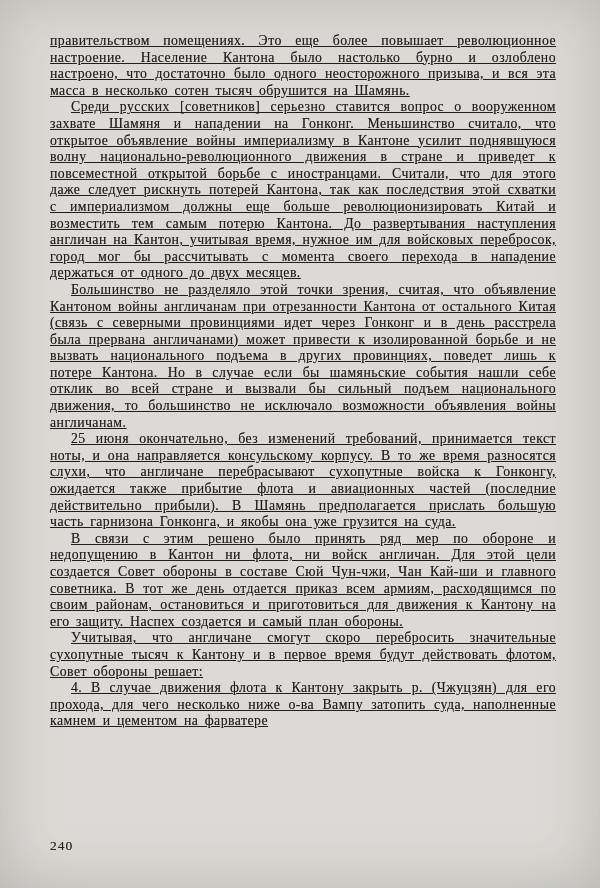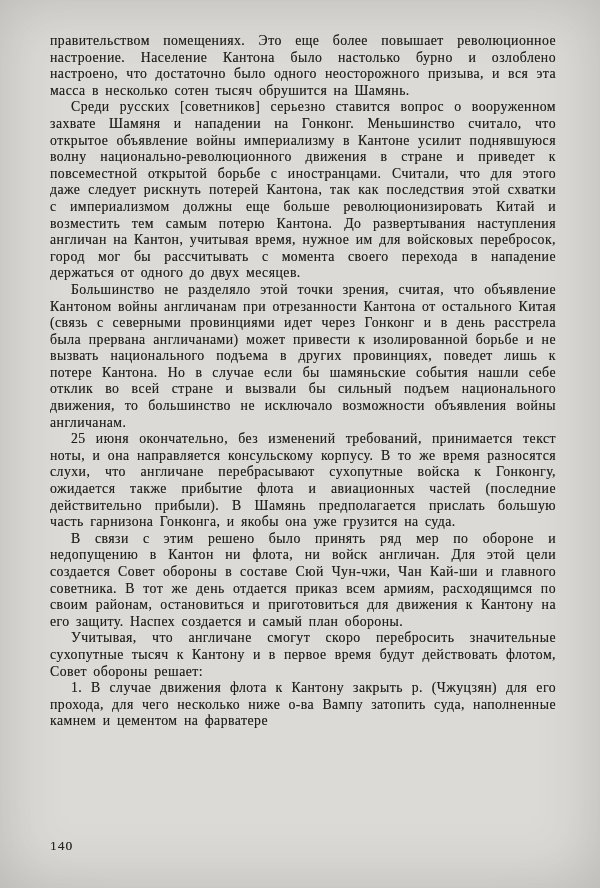--- a/index.html
+++ b/index.html
@@ -25,20 +25,21 @@
     left: 50px;
     width: 506px;
     font-family: "Liberation Serif", "DejaVu Serif", serif;
     font-size: 13.8px;
     line-height: 16.6px;
     letter-spacing: 0.45px;
     word-spacing: 2.5px;
     color: #201f1d;
     text-align: justify;
     text-shadow: 0 0 0.5px rgba(32,31,29,0.55);
+    text-decoration: underline;
   }
   .text-block p {
     margin: 0;
     padding: 0;
   }
   .text-block p.indent {
     text-indent: 21px;
   }
   .page-number {
     position: absolute;
@@ -55,16 +56,16 @@
 <body>
 
 <div class="page">
   <div class="text-block">
       <p class="">правительством помещениях. Это еще более повышает революционное настроение. Население Кантона было настолько бурно и озлоблено настроено, что достаточно было одного неосторожного призыва, и вся эта масса в несколько сотен тысяч обрушится на Шамянь.</p>
       <p class="indent">Среди русских [советников] серьезно ставится вопрос о вооруженном захвате Шамяня и нападении на Гонконг. Меньшинство считало, что открытое объявление войны империализму в Кантоне усилит поднявшуюся волну национально-революционного движения в стране и приведет к повсеместной открытой борьбе с иностранцами. Считали, что для этого даже следует рискнуть потерей Кантона, так как последствия этой схватки с империализмом должны еще больше революционизировать Китай и возместить тем самым потерю Кантона. До развертывания наступления англичан на Кантон, учитывая время, нужное им для войсковых перебросок, город мог бы рассчитывать с момента своего перехода в нападение держаться от одного до двух месяцев.</p>
       <p class="indent">Большинство не разделяло этой точки зрения, считая, что объявление Кантоном войны англичанам при отрезанности Кантона от остального Китая (связь с северными провинциями идет через Гонконг и в день расстрела была прервана англичанами) может привести к изолированной борьбе и не вызвать национального подъема в других провинциях, поведет лишь к потере Кантона. Но в случае если бы шамяньские события нашли себе отклик во всей стране и вызвали бы сильный подъем национального движения, то большинство не исключало возможности объявления войны англичанам.</p>
       <p class="indent">25 июня окончательно, без изменений требований, принимается текст ноты, и она направляется консульскому корпусу. В то же время разносятся слухи, что англичане перебрасывают сухопутные войска к Гонконгу, ожидается также прибытие флота и авиационных частей (последние действительно прибыли). В Шамянь предполагается прислать большую часть гарнизона Гонконга, и якобы она уже грузится на суда.</p>
       <p class="indent">В связи с этим решено было принять ряд мер по обороне и недопущению в Кантон ни флота, ни войск англичан. Для этой цели создается Совет обороны в составе Сюй Чун-чжи, Чан Кай-ши и главного советника. В тот же день отдается приказ всем армиям, расходящимся по своим районам, остановиться и приготовиться для движения к Кантону на его защиту. Наспех создается и самый план обороны.</p>
       <p class="indent">Учитывая, что англичане смогут скоро перебросить значительные сухопутные тысяч к Кантону и в первое время будут действовать флотом, Совет обороны решает:</p>
-      <p class="indent">1. В случае движения флота к Кантону закрыть р. (Чжуцзян) для его прохода, для чего несколько ниже о-ва Вампу затопить суда, наполненные камнем и цементом на фарватере</p>
+      <p class="indent">4. В случае движения флота к Кантону закрыть р. (Чжуцзян) для его прохода, для чего несколько ниже о-ва Вампу затопить суда, наполненные камнем и цементом на фарватере</p>
     </div>
-  <div class="page-number">140</div>
+  <div class="page-number">240</div>
 </div>
 
 </body></html>

